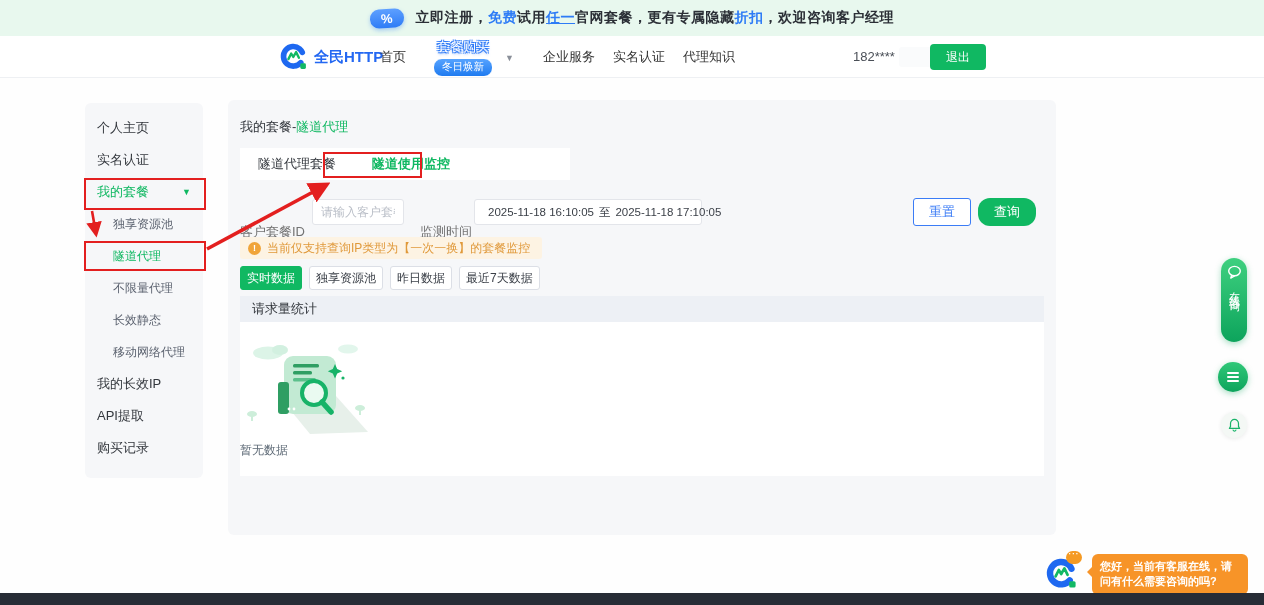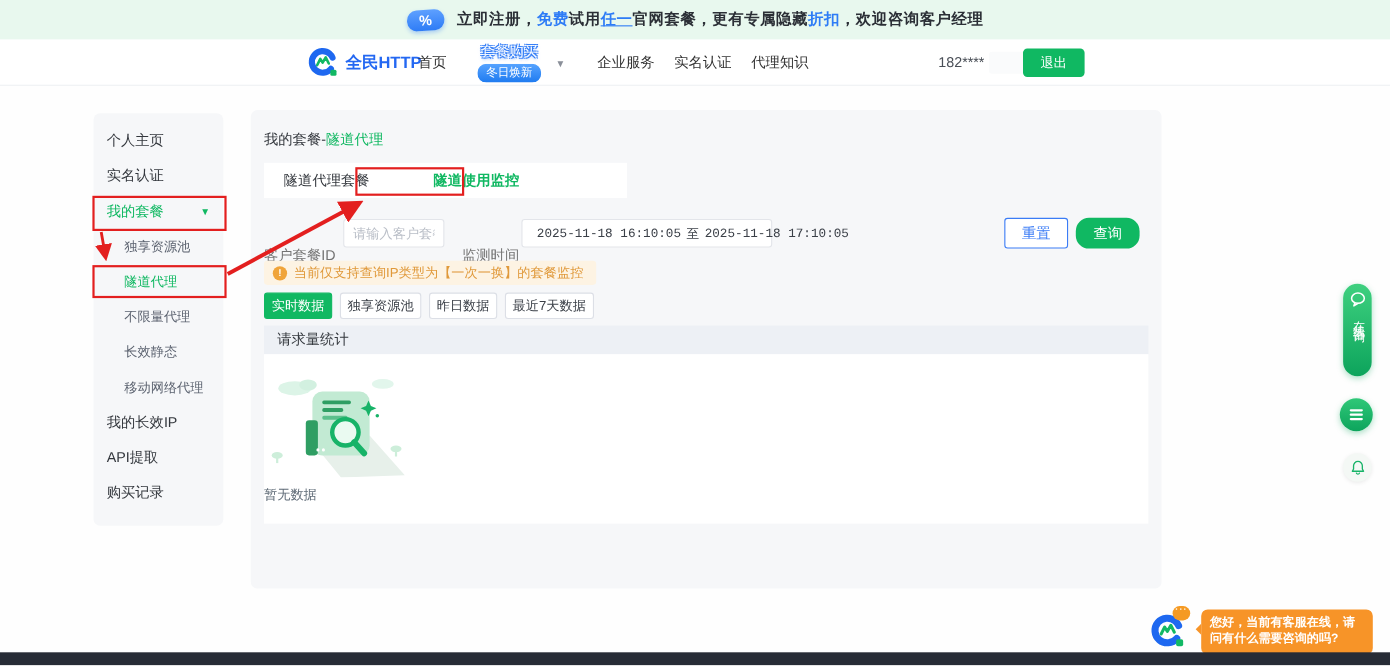--- a/index.html
+++ b/index.html
@@ -39,31 +39,31 @@
              border-radius:6px; padding-top:9px; }
   .side-item { height:32px; line-height:32px; font-size:13px; color:#33373d; padding-left:12px; position:relative; cursor:pointer; }
   .side-item.sub { font-size:12px; color:#5c6370; padding-left:28px; }
   .side-item.active { color:#10b862; }
   .side-caret { position:absolute; right:12px; top:0; font-size:9px; color:#10b862; }
 
   
   .main-card { position:absolute; left:228px; top:100px; width:828px; height:435px; background:#f6f7f9; border-radius:6px; }
   .breadcrumb { position:absolute; left:12px; top:18px; font-size:13px; color:#33373d; }
   .breadcrumb .cur { color:#10b862; }
-  .tabstrip { position:absolute; left:12px; top:48px; width:330px; height:32px; background:#fff; display:flex; align-items:flex-start;gap:22px; }
+  .tabstrip { position:absolute; left:12px; top:48px; width:330px; height:32px; background:#fff; display:flex; align-items:flex-start; }
   .tabbtn { padding:0 18px; font-size:13px; color:#33373d; line-height:32px; cursor:pointer; }
   .tabbtn.active { color:#10b862; font-weight:600; }
 
   .f-label { position:absolute; top:98px; height:28px; line-height:28px; font-size:13px; color:#737373;margin-top:20px; }
   .id-input { position:absolute; left:84px; top:99px; width:92px; height:26px; border:1px solid #e3e5ea; border-radius:3px;
               background:#fff; font-size:12px; padding:0 8px; color:#333; font-family:inherit; }
   .id-input::placeholder { color:#b9bec7; }
   .date-box { position:absolute; left:246px; top:99px; width:228px; height:26px; border:1px solid #e3e5ea; border-radius:3px;
               background:#fff; display:flex; align-items:center; gap:5px; padding:0 8px; cursor:pointer; }
-  .date-box span { font-size:11.5px; color:#3a3f47; white-space:nowrap;font-family:Liberation Mono, monospace; }
+  .date-box span { font-size:11.5px; color:#3a3f47; white-space:nowrap; }
   .btn-reset { position:absolute; left:685px; top:98px; width:58px; height:28px; background:#fff; border:1px solid #3b7cf6;
                color:#3b7cf6; font-size:13px; border-radius:3px; cursor:pointer; }
   .btn-query { position:absolute; left:750px; top:98px; width:58px; height:28px; background:#10b862; border:none;
                color:#fff; font-size:13px; border-radius:12px; cursor:pointer; }
 
   .notice { position:absolute; left:12px; top:137px; height:22px; background:#fdf3e3; border-radius:3px;
             display:flex; align-items:center; gap:6px; padding:0 12px 0 8px; }
   .notice-icon { width:13px; height:13px; border-radius:50%; background:#f0a43a; color:#fff; font-size:9px; font-weight:bold;
                  display:flex; align-items:center; justify-content:center; }
   .notice-text { font-size:12px; color:#e0993a;text-align:right; }

